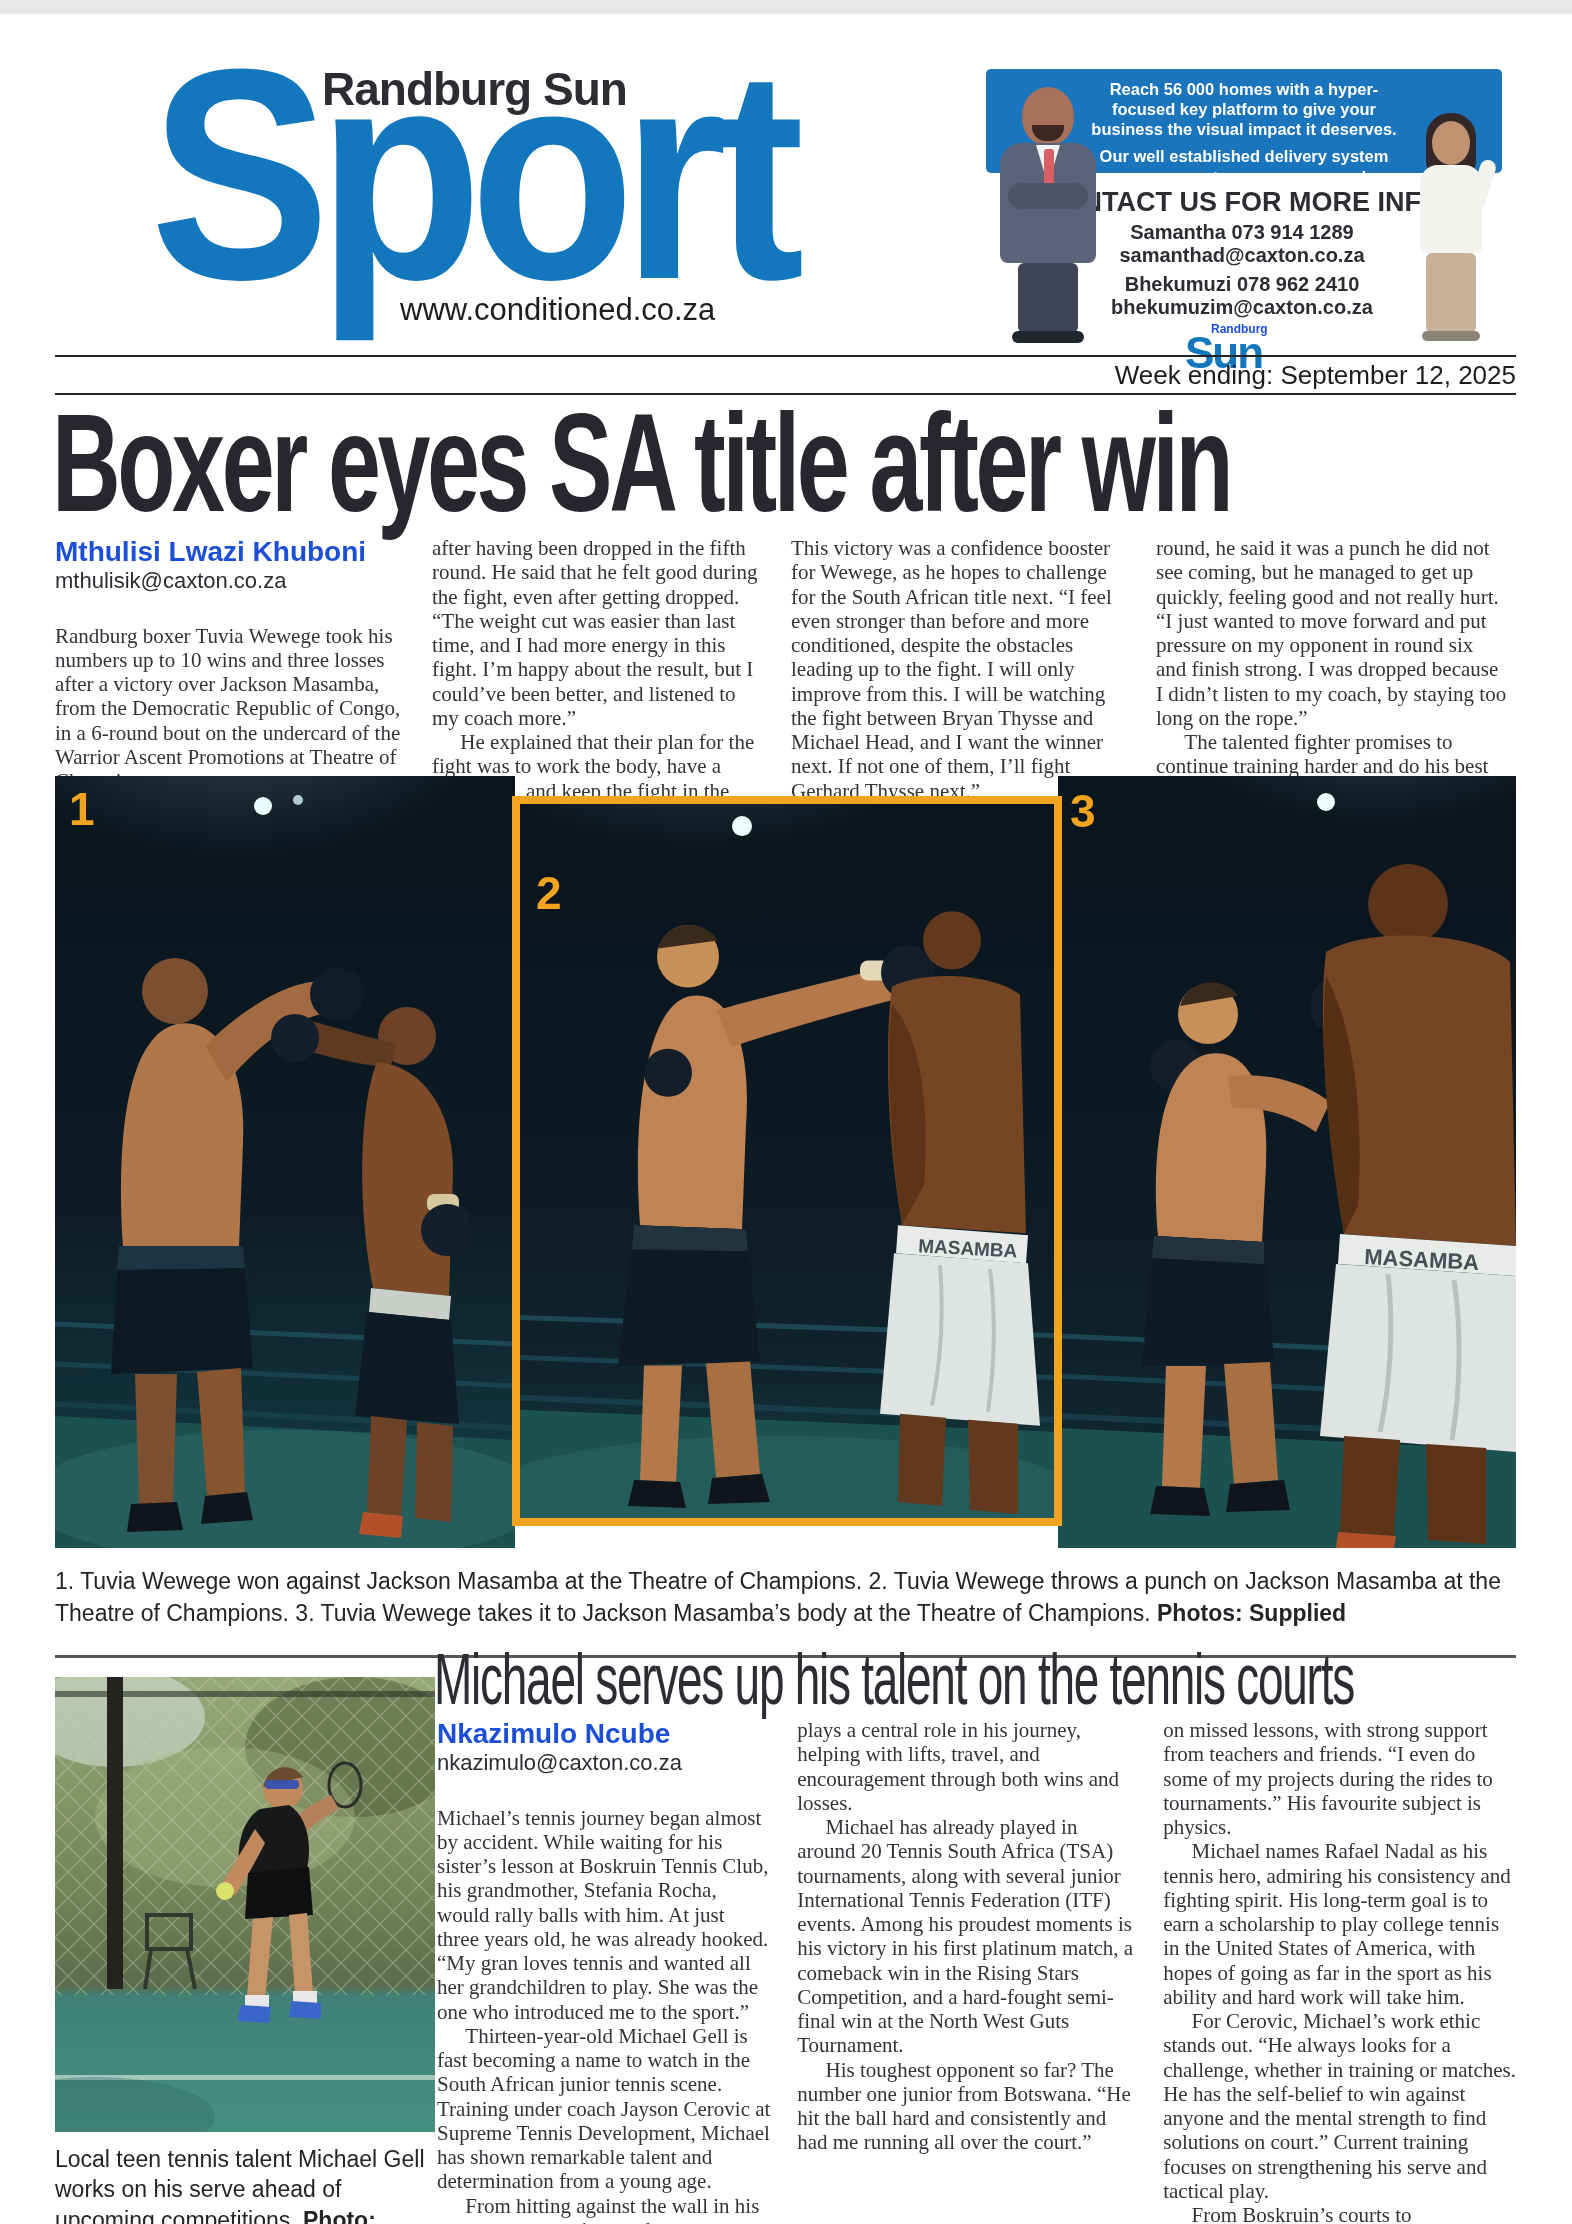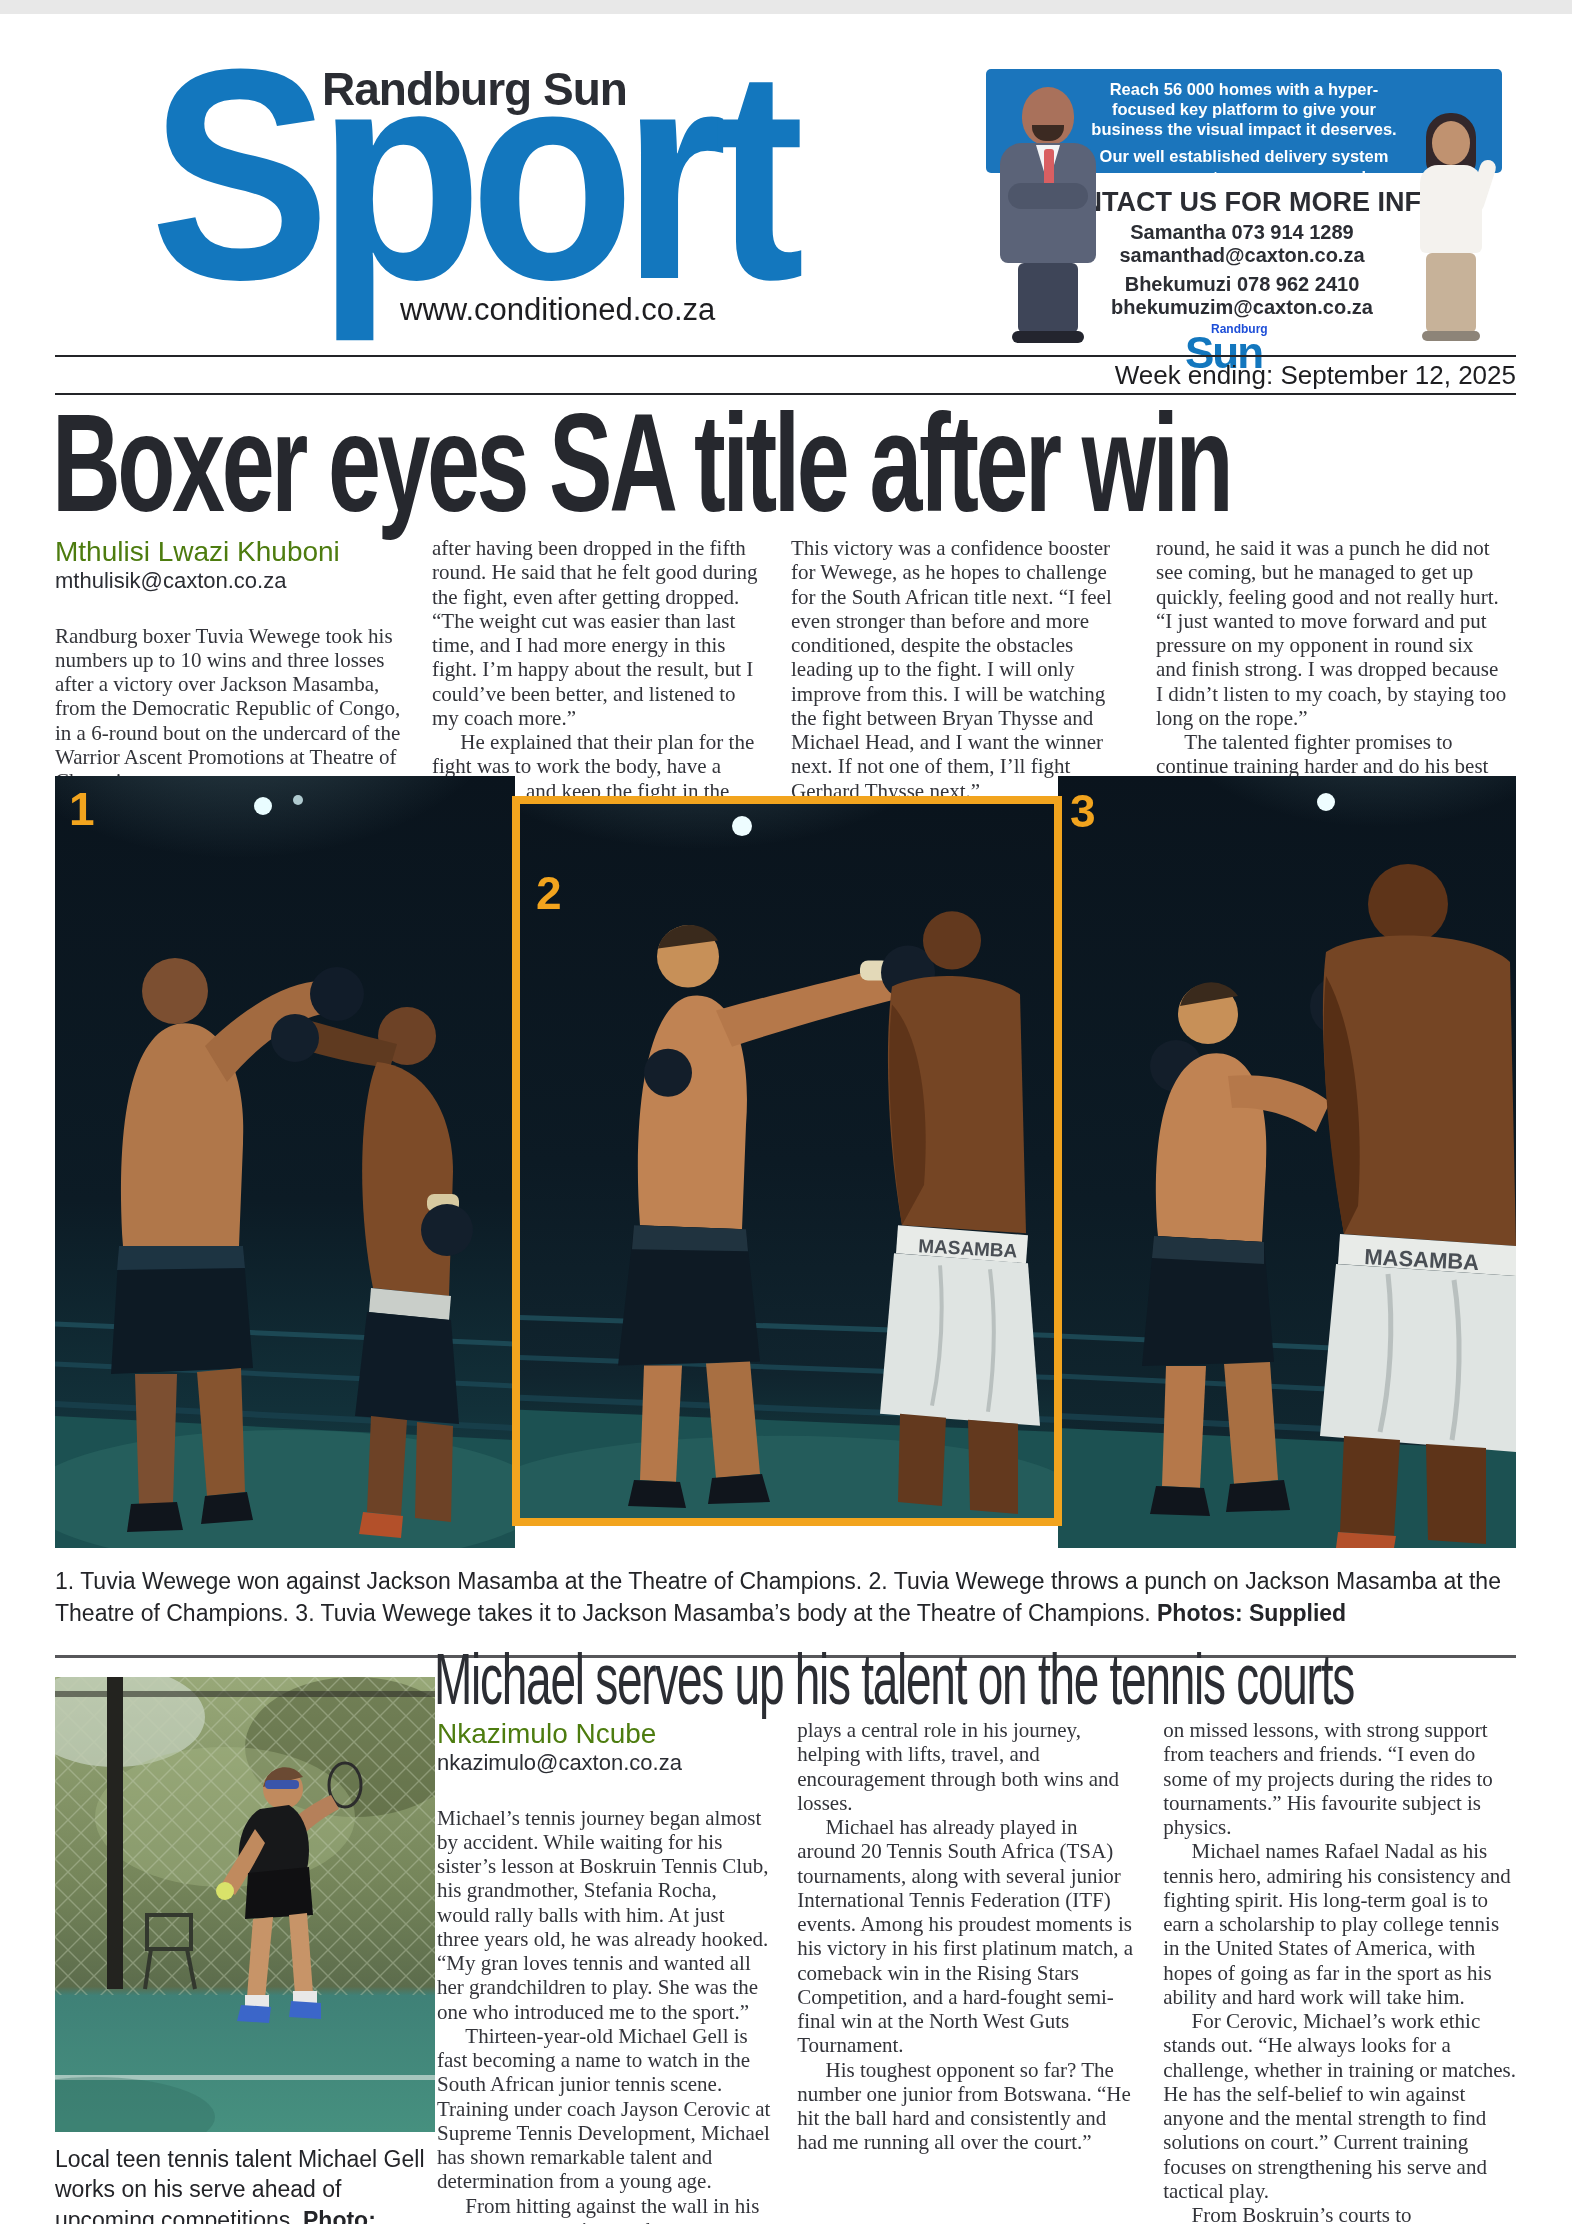--- a/index.html
+++ b/index.html
@@ -45,21 +45,21 @@
 
   
   .rule{position:absolute;left:55px;width:1461px;background:#232428;}
   .rule-a{top:341px;height:2px;}
   .rule-b{top:379px;height:2px;}
   .dateline{position:absolute;left:55px;top:346px;width:1461px;text-align:right;font-size:26px;color:#1d1d20;}
 
   
   .headline1{position:absolute;left:52px;top:382px;font-size:140px;line-height:.95;font-weight:700;
              color:#26282e;letter-spacing:-5px;white-space:nowrap;transform:scaleX(.68);transform-origin:0 0;}
-  .byline-name{font-size:28px;color:#4d7c0f;line-height:1.15;}
+  .byline-name{font-size:28px;color:#1d4ed8;line-height:1.15;font-weight:bold;}
   .byline-email{font-size:22px;color:#2b2d33;}
   .cols{position:absolute;display:flex;}
   .cols-boxing{left:55px;top:522px;width:1461px;gap:25px;}
   .col{font-family:"Liberation Serif","DejaVu Serif",serif;font-size:21px;line-height:1.155;color:#33343a;}
   .col p{margin:0;}
   .col p + p{text-indent:1.35em;}
   .bx1{width:352px;} .bx2{width:334px;} .bx3{width:340px;} .bx4{width:352px;}
   .byline-block{margin-bottom:30px;font-family:"Liberation Sans","DejaVu Sans",sans-serif;}
 
   

